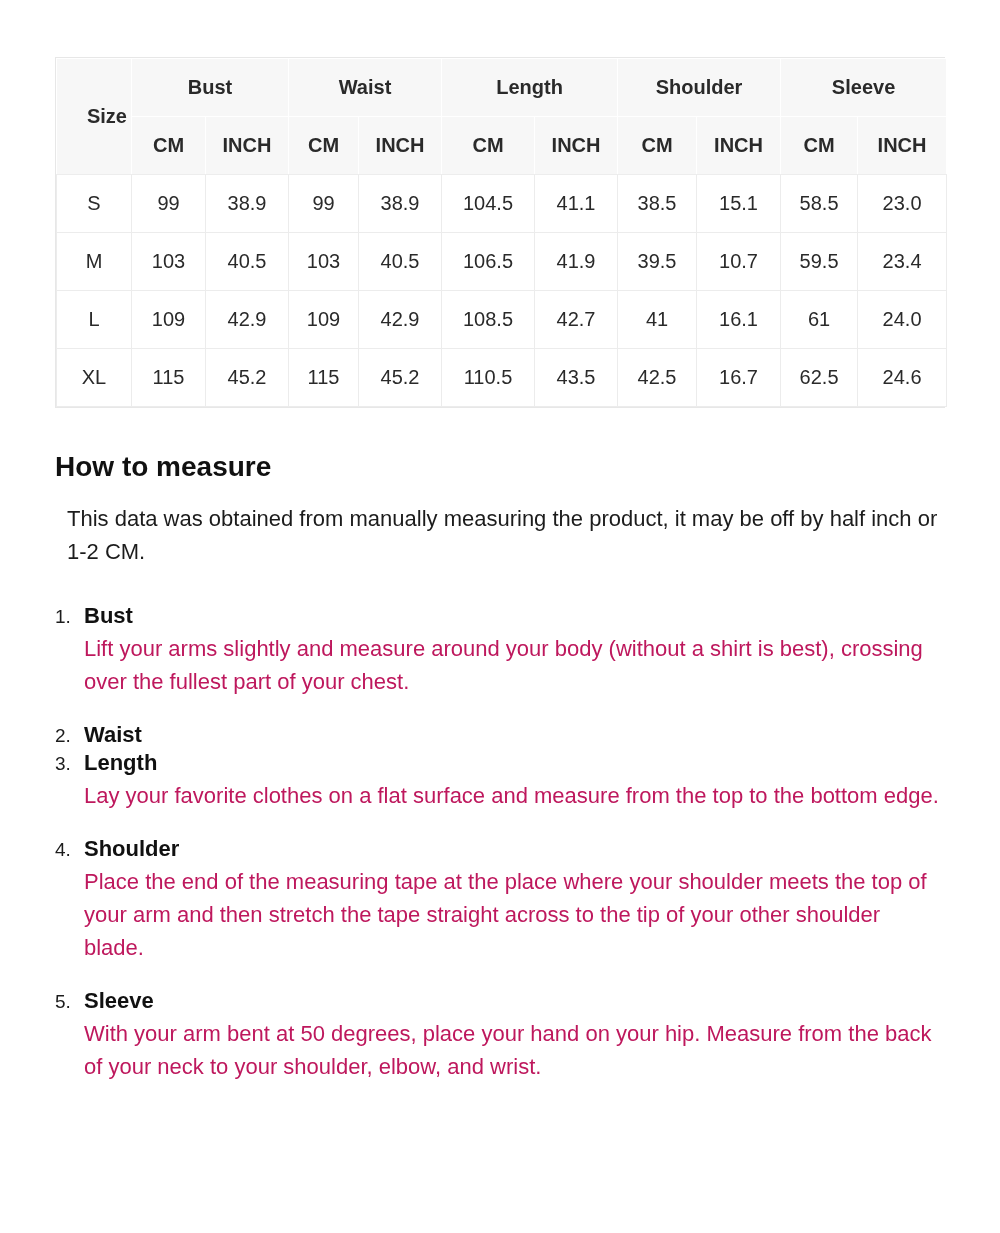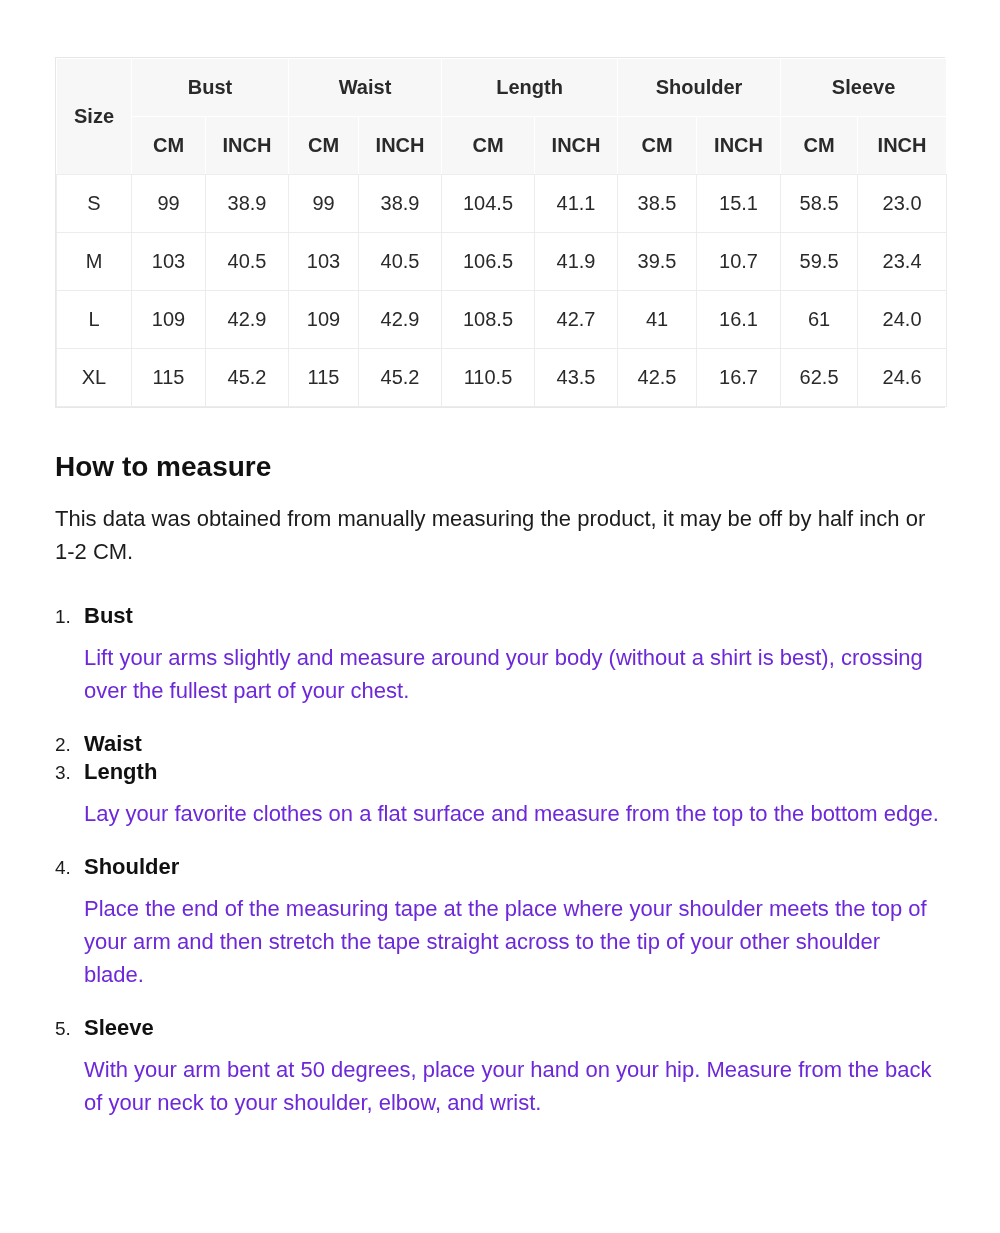--- a/index.html
+++ b/index.html
@@ -35,37 +35,37 @@
     color: #2a2a2a;
     padding: 0 4px;
     overflow: hidden;
   }
   table.size-chart thead th {
     background: #f7f7f7;
     border: 1px solid #ffffff;
     font-weight: bold;
   }
   table.size-chart thead tr.units-row th { border-bottom-color: #ededed; }
-  table.size-chart thead th.size-cell { border-bottom-color: #ededed; }
+  table.size-chart thead th.size-cell { border-bottom-color: #ededed; text-align: right; }
   table.size-chart tbody td {
     background: #ffffff;
     border: 1px solid #ececec;
     font-weight: normal;
   }
 
   
   .htm-title {
     margin: 42px 0 8px 0;
     font-size: 28px;
     line-height: 34px;
     font-weight: bold;
     color: #111111;
   }
   .htm-intro {
-    margin: 18px 0 0 0;
+    margin: 18px 0 0 12px;
     font-size: 22px;
     line-height: 33px;
     color: #1c1c1c;
     max-width: 885px;
   }
   .steps { margin-top: 34px; }
   .step { position: relative; padding-left: 29px; }
   .step-head { display: block; }
   .step-num {
     position: absolute;
@@ -74,24 +74,24 @@
     font-size: 19px;
     color: #1c1c1c;
   }
   .step-term {
     font-size: 22px;
     line-height: 28px;
     font-weight: bold;
     color: #111111;
   }
   .step-desc {
-    margin: 11px 0 23px 0;
+    margin: 2px 0 23px 0;
     font-size: 22px;
     line-height: 33px;
-    color: #6d28d9;
+    color: #be185d;
     max-width: 865px;
   }
 </style>
 </head>
 <body>
 
 <div class="page">
 
   <div class="table-wrap">
     <table class="size-chart">

